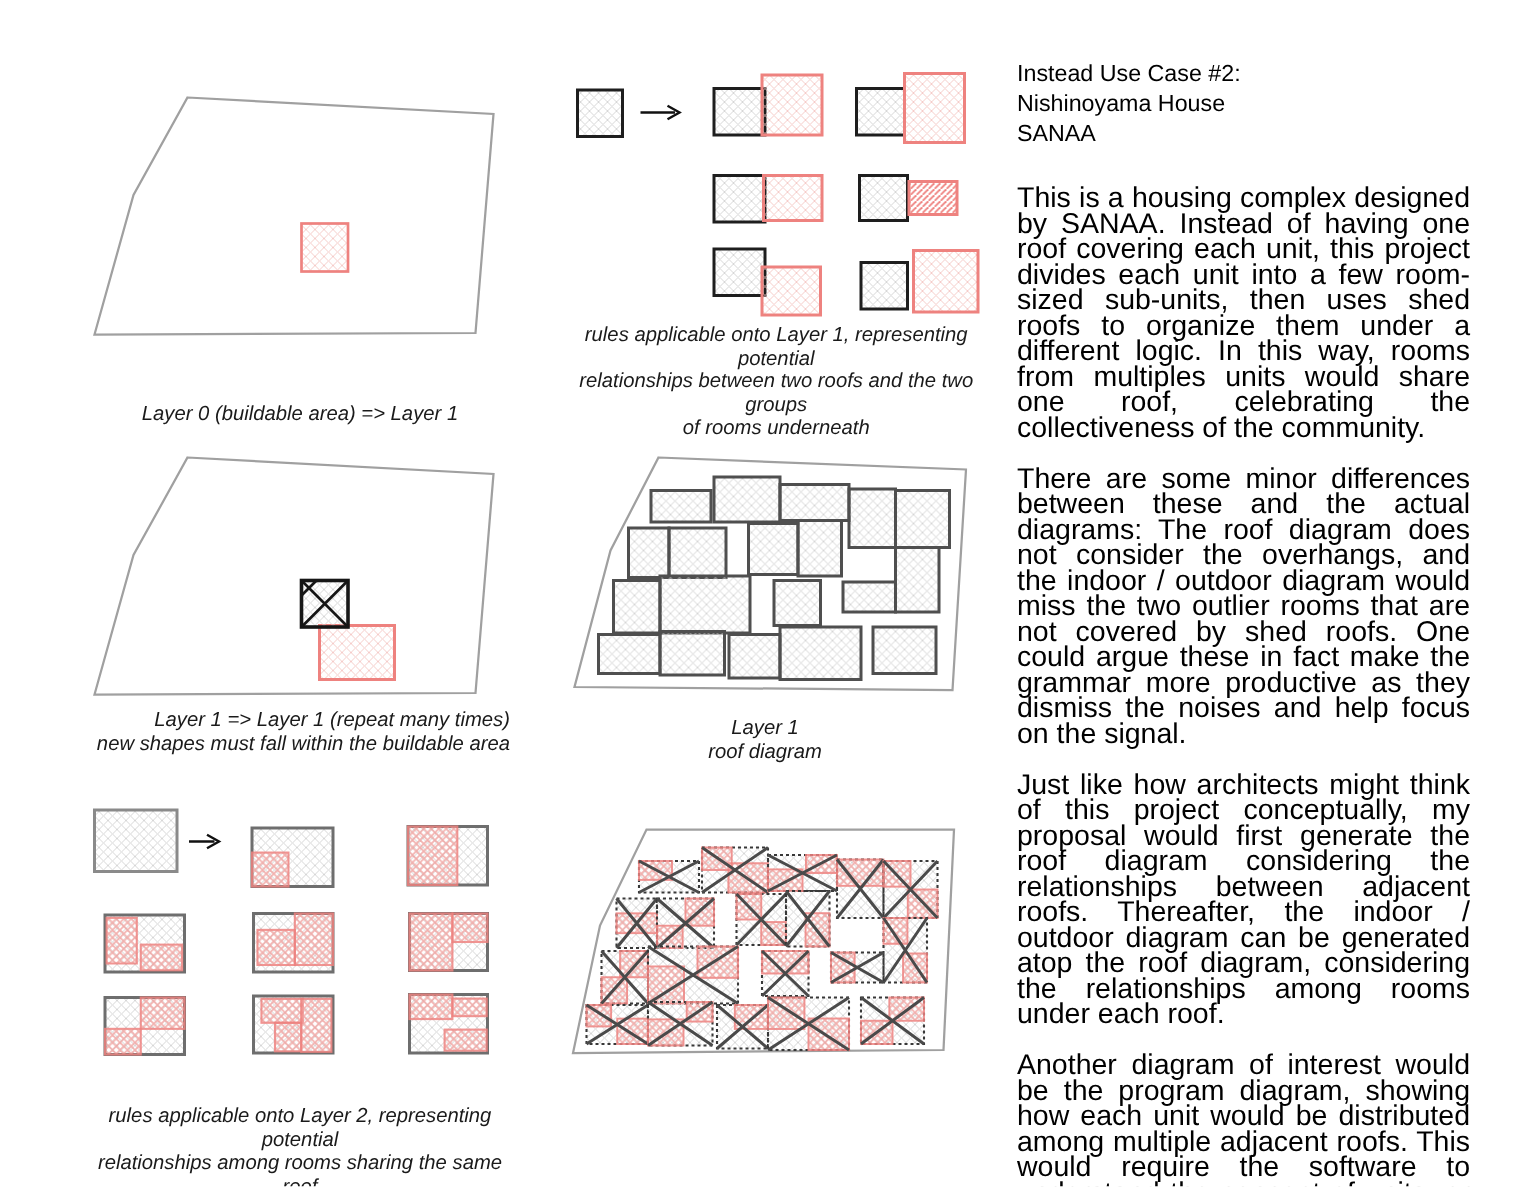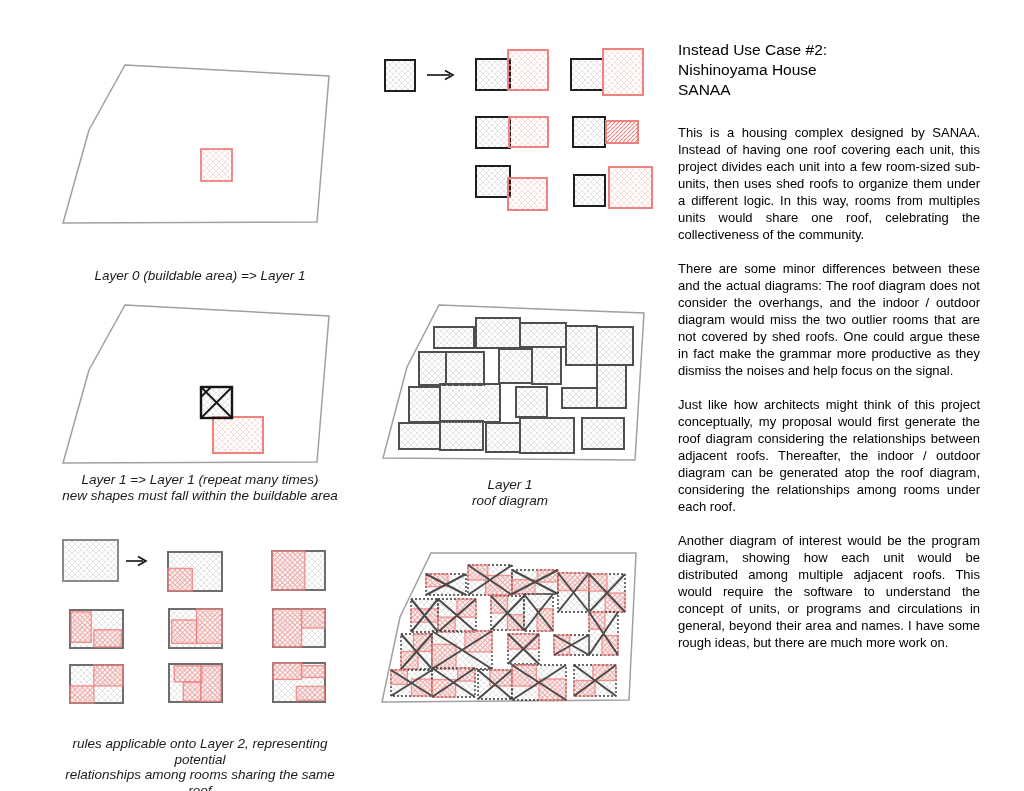--- a/index.html
+++ b/index.html
@@ -3,21 +3,21 @@
 <meta charset="utf-8">
 <style>
   html,body{margin:0;padding:0;background:#fff;}
   #page{position:relative;width:1024px;height:791px;background:#ffffff;overflow:hidden;
         font-family:"Liberation Sans", sans-serif;color:#000;}
   figure{position:absolute;margin:0;padding:0;}
   figcaption{position:absolute;left:0;width:100%;text-align:center;
              font-style:italic;font-size:13.5px;line-height:15.5px;color:#1a1a1a;}
   #text-col{position:absolute;left:678px;top:40px;width:302px;}
   #doc-title{font-size:15.5px;line-height:20px;margin:0 0 24px 0;font-weight:400;}
-  .para{font-size:13px;line-height:17px;text-align:justify;margin:0 0 17px 0;}
+  .para{font-size:19px;line-height:17px;text-align:justify;margin:0 0 17px 0;}
   svg{display:block;}
 </style>
 </head>
 <body>
 
 <div id="page">
 
   <figure style="left:60px;top:45px;width:280px;height:215px;">
     <svg id="svg-layer0" width="280" height="190" viewBox="0 0 280 190">
         <defs>
@@ -73,20 +73,25 @@
         <rect x="228" y="11" width="40" height="46" fill="url(#hr2)" stroke="#ee827f" stroke-width="2"></rect>
         <rect x="101" y="79" width="34" height="31" fill="url(#hg2)" stroke="#1e1e1e" stroke-width="2"></rect>
         <rect x="134" y="79" width="39" height="30" fill="url(#hr2)" stroke="#ee827f" stroke-width="2"></rect>
         <rect x="198" y="79" width="32" height="30" fill="url(#hg2)" stroke="#1e1e1e" stroke-width="2"></rect>
         <rect x="231" y="83" width="32" height="22" fill="url(#hs2)" stroke="#ee827f" stroke-width="2"></rect>
         <rect x="101" y="128" width="34" height="31" fill="url(#hg2)" stroke="#1e1e1e" stroke-width="2"></rect>
         <rect x="133" y="140" width="39" height="32" fill="url(#hr2)" stroke="#ee827f" stroke-width="2"></rect>
         <rect x="199" y="137" width="31" height="31" fill="url(#hg2)" stroke="#1e1e1e" stroke-width="2"></rect>
         <rect x="234" y="129" width="43" height="41" fill="url(#hr2)" stroke="#ee827f" stroke-width="2"></rect>
       </svg>
+    <figcaption style="top:177px;">
+      <div>rules applicable onto Layer 1, representing potential</div>
+      <div>relationships between two roofs and the two groups</div>
+      <div>of rooms underneath</div>
+    </figcaption>
   </figure>
 
   <div id="text-col">
     <div id="doc-title">
       <div>Instead Use Case #2:</div>
       <div>Nishinoyama House</div>
       <div>SANAA</div>
     </div>
     <p class="para">This is a housing complex designed by SANAA. Instead of having one roof covering each unit, this project divides each unit into a few room-sized sub-units, then uses shed roofs to organize them under a different logic. In this way, rooms from multiples units would share one roof, celebrating the collectiveness of the community.</p>
     <p class="para">There are some minor differences between these and the actual diagrams: The roof diagram does not consider the overhangs, and the indoor / outdoor diagram would miss the two outlier rooms that are not covered by shed roofs. One could argue these in fact make the grammar more productive as they dismiss the noises and help focus on the signal.</p>
@@ -112,21 +117,21 @@
           <pattern id="hs3" width="4" height="4" patternUnits="userSpaceOnUse">
             <path d="M0 4L4 0" stroke="#ee827f" stroke-width="1.2" fill="none"></path>
           </pattern>
         </defs>
         <polygon points="65,20 269,31 257,177 3,178 29,85" fill="#ffffff" stroke="#a0a0a0" stroke-width="1.5"></polygon>
         <rect x="153" y="132" width="50" height="36" fill="url(#hr3)" stroke="#ee827f" stroke-width="2"></rect>
         <rect x="141" y="102" width="31" height="31" fill="url(#hg3)" stroke="#161616" stroke-width="2.4"></rect>
         <path d="M141 102L172 133M172 102L141 133" stroke="#161616" stroke-width="1.8" fill="none"></path>
         <path d="M141 112L151 102" stroke="#161616" stroke-width="1.8"></path>
       </svg>
-    <figcaption style="top:187px;">
+    <figcaption style="top:187px;text-align:right;">
       <div>Layer 1 =&gt; Layer 1 (repeat many times)</div>
       <div>new shapes must fall within the buildable area</div>
     </figcaption>
   </figure>
 
   <figure style="left:375px;top:295px;width:270px;height:220px;">
     <svg id="svg-roof" width="270" height="172" viewBox="0 0 270 172">
         <defs>
           <pattern id="hg4" width="6" height="6" patternUnits="userSpaceOnUse">
             <path d="M0 6L6 0" stroke="#d2d2d2" stroke-width="0.6" fill="none"></path>

